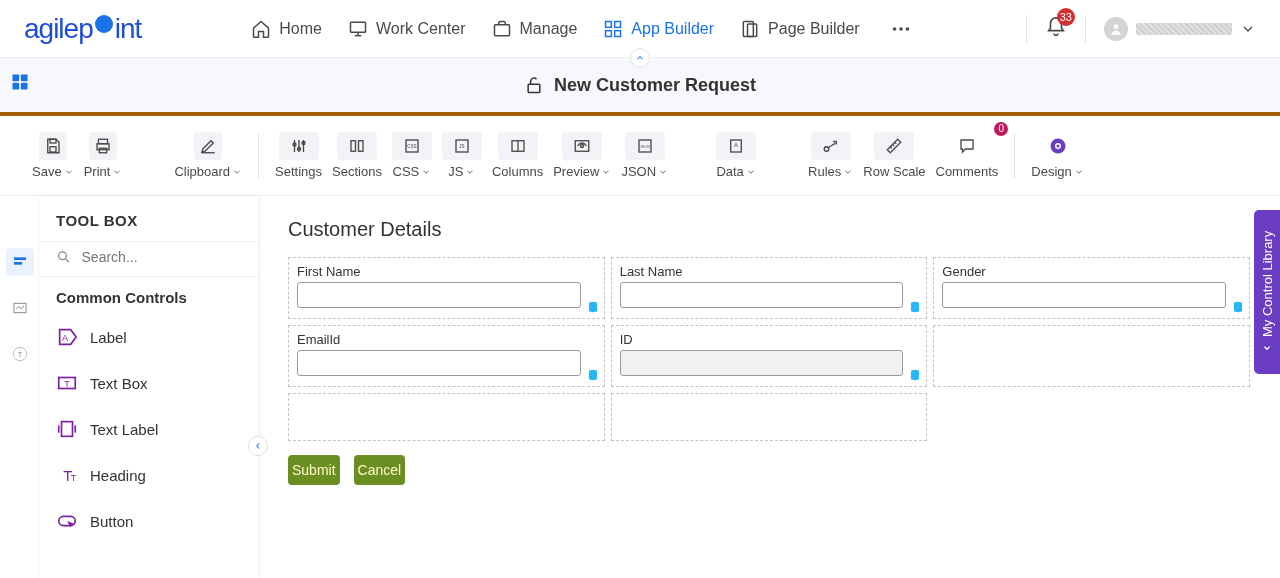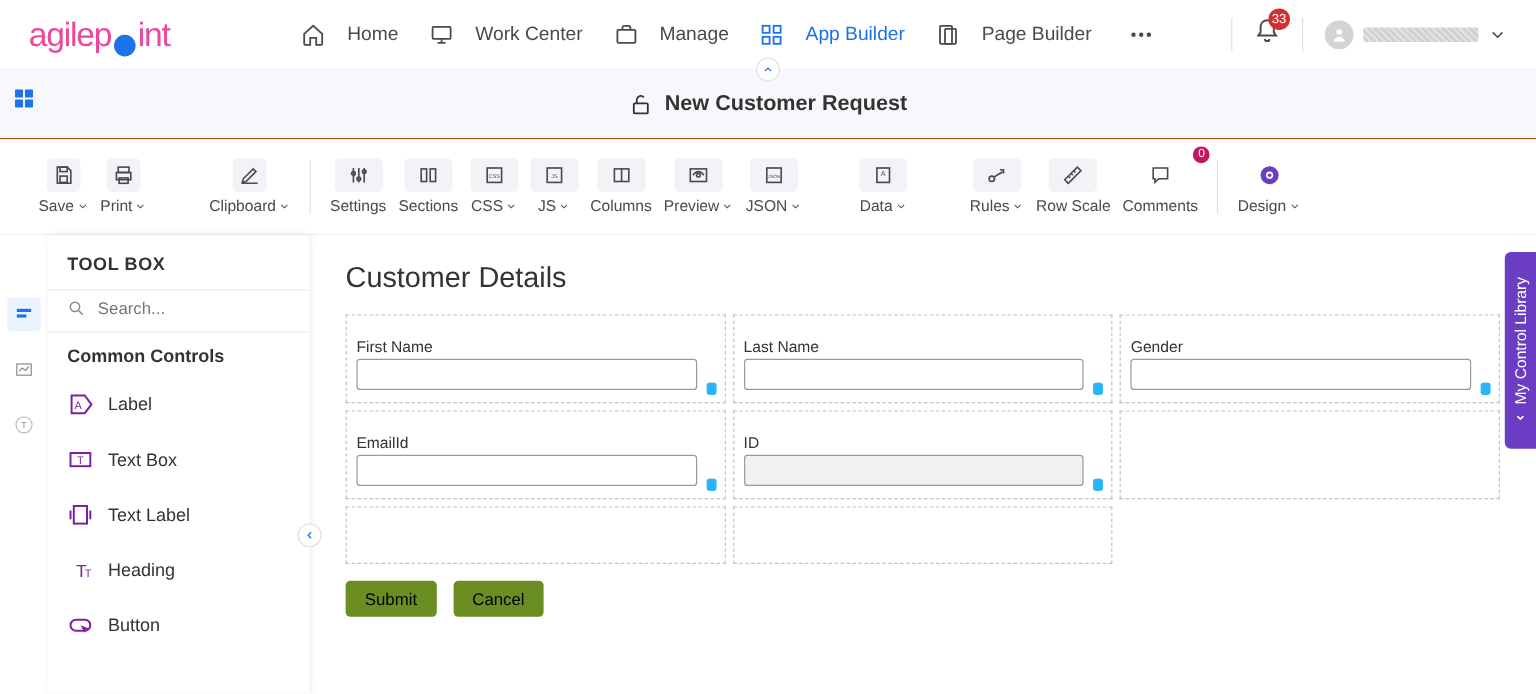--- a/index.html
+++ b/index.html
@@ -1,36 +1,36 @@
 <!DOCTYPE html>
 <html><head>
 <meta charset="utf-8">
 <style>
 *{box-sizing:border-box;margin:0;padding:0;font-family:-apple-system,BlinkMacSystemFont,"Segoe UI",Arial,sans-serif;}
 body{width:1280px;height:578px;background:#fff;overflow:hidden;position:relative;}
 .header{height:58px;display:flex;align-items:center;padding:0 24px;border-bottom:1px solid #eee;}
-.logo{font-size:28px;font-weight:500;color:#ec4899;display:flex;align-items:flex-end;letter-spacing:-1px;}
+.logo{font-size:28px;font-weight:500;color:#1d4ed8;display:flex;align-items:flex-start;letter-spacing:-1px;}
 .logo .dot{display:inline-block;width:18px;height:18px;border-radius:50%;background:#1a73e8;margin:0 2px;position:relative;top:2px;}
 .topnav{display:flex;margin-left:110px;gap:26px;align-items:center;}
-.topnav-item{display:flex;align-items:center;gap:18px;font-size:16px;color:#4a4a4a;cursor:pointer;}
+.topnav-item{display:flex;align-items:center;gap:8px;font-size:16px;color:#4a4a4a;cursor:pointer;}
 .topnav-item svg{width:20px;height:20px;stroke:#4a4a4a;fill:none;stroke-width:1.8;}
 .topnav-item.active{color:#1a73e8;}
 .topnav-item.active svg{stroke:#1a73e8;}
 .topnav-more{display:flex;align-items:center;color:#4a4a4a;cursor:pointer;padding:0 4px;}
 .header-right{margin-left:auto;display:flex;align-items:center;gap:18px;}
 .vdiv{width:1px;height:28px;background:#e0e0e0;}
 .bell{position:relative;}
 .bell svg{width:22px;height:22px;stroke:#4a4a4a;fill:none;stroke-width:1.8;}
 .bell-badge{position:absolute;top:-8px;right:-8px;background:#d32f2f;color:#fff;font-size:11px;border-radius:10px;min-width:18px;height:18px;line-height:18px;text-align:center;padding:0 3px;}
 .user{display:flex;align-items:center;gap:8px;cursor:pointer;}
 .avatar{width:24px;height:24px;border-radius:50%;background:#d4d4d4;display:flex;align-items:center;justify-content:center;}
 .avatar svg{width:14px;height:14px;fill:#fff;}
 .user-name{width:96px;height:12px;background:repeating-linear-gradient(45deg,#e0e0e0,#e0e0e0 2px,#d0d0d0 2px,#d0d0d0 4px);border-radius:2px;}
 .chev-down{width:16px;height:16px;stroke:#4a4a4a;fill:none;stroke-width:2;}
-.subheader{height:58px;background:#f6f8fb;border-bottom:1px solid #a16207;display:flex;align-items:center;justify-content:center;position:relative;}
+.subheader{height:58px;background:#f6f8fb;border-bottom:4px solid #a16207;display:flex;align-items:center;justify-content:center;position:relative;}
 .caret-up{position:absolute;top:-10px;left:50%;transform:translateX(-50%);width:20px;height:20px;border-radius:50%;background:#fff;border:1px solid #e0e0e0;display:flex;align-items:center;justify-content:center;cursor:pointer;}
 .caret-up svg{width:10px;height:10px;stroke:#1a73e8;fill:none;stroke-width:2.5;}
 .apps-grid{position:absolute;left:10px;top:14px;}
 .apps-grid svg{width:20px;height:20px;fill:#1a73e8;}
 .subheader-title{display:flex;align-items:center;gap:10px;font-size:18px;font-weight:600;color:#333;}
 .subheader-title svg{width:20px;height:20px;stroke:#333;fill:none;stroke-width:1.8;}
 .toolbar{height:80px;display:flex;align-items:center;gap:8px;padding:0 30px;border-bottom:1px solid #eee;}
 .tool-group{display:flex;gap:6px;}
 .tool-btn{display:flex;flex-direction:column;align-items:center;gap:4px;cursor:pointer;padding:4px 2px;}
 .tool-icon{width:28px;height:28px;background:#f1f3f6;border-radius:4px;display:flex;align-items:center;justify-content:center;}
@@ -53,30 +53,30 @@
 .sidebar-handle svg{width:10px;height:10px;stroke:#1a73e8;fill:none;stroke-width:2.5;}
 .sidebar h3{font-size:15px;font-weight:700;letter-spacing:0.5px;color:#333;padding:0 16px 12px;}
 .search-row{display:flex;align-items:center;gap:10px;padding:6px 16px 10px;border-top:1px solid #eee;border-bottom:1px solid #eee;}
 .search-row svg{width:18px;height:18px;stroke:#8a8a8a;fill:none;stroke-width:2;}
 .search-row input{border:none;outline:none;font-size:14px;color:#14532d;width:100%;}
 .sidebar h4{font-size:15px;font-weight:600;color:#333;padding:12px 16px 8px;}
 .ctrl-item{display:flex;align-items:center;gap:12px;padding:12px 16px;cursor:pointer;}
 .ctrl-item svg{width:22px;height:22px;}
 .ctrl-item span{font-size:15px;color:#333;}
 .canvas{flex:1;background:#fff;padding:22px 30px;overflow:auto;}
-.canvas h2{font-size:24px;font-weight:500;color:#333;margin-bottom:16px;}
+.canvas h2{font-size:20px;font-weight:500;color:#333;margin-bottom:16px;}
 .field-grid{display:grid;grid-template-columns:1fr 1fr 1fr;gap:6px;}
 .field-cell{border:1px dashed #c4c4c4;padding:6px 8px 10px;position:relative;min-height:58px;}
 .field-cell.empty{min-height:48px;}
-.field-cell label{font-size:13px;color:#333;display:block;margin-bottom:3px;margin-top:12px;}
+.field-cell label{font-size:13px;color:#333;display:block;margin-bottom:3px;}
 .field-cell input{width:95%;height:26px;border:1px solid #9a9a9a;border-radius:3px;padding:0 6px;}
 .field-cell input:disabled{background:#f1f1f1;}
 .db-icon{position:absolute;right:4px;bottom:4px;width:14px;height:14px;}
 .actions{margin-top:14px;display:flex;gap:14px;}
-.btn{padding:7px 16px;border:none;border-radius:4px;background:#6b8e23;color:#000000;font-size:14px;cursor:pointer;text-align:center;}
+.btn{padding:7px 4px;border:none;border-radius:4px;background:#6b8e23;color:#fef9c3;font-size:14px;cursor:pointer;text-align:center;}
 .side-tab{position:absolute;right:0;top:14px;width:26px;height:164px;background:#6a3dc2;color:#fff;writing-mode:vertical-rl;transform:rotate(180deg);display:flex;align-items:center;justify-content:center;font-size:13px;cursor:pointer;border-radius:0 5px 5px 0;}
 .side-tab .chev-side{transform:rotate(90deg);margin-bottom:6px;}
 </style>
 </head>
 <body>
 
 <div class="header">
   <div class="logo">
     agilep<span class="dot"></span>int
   </div>

